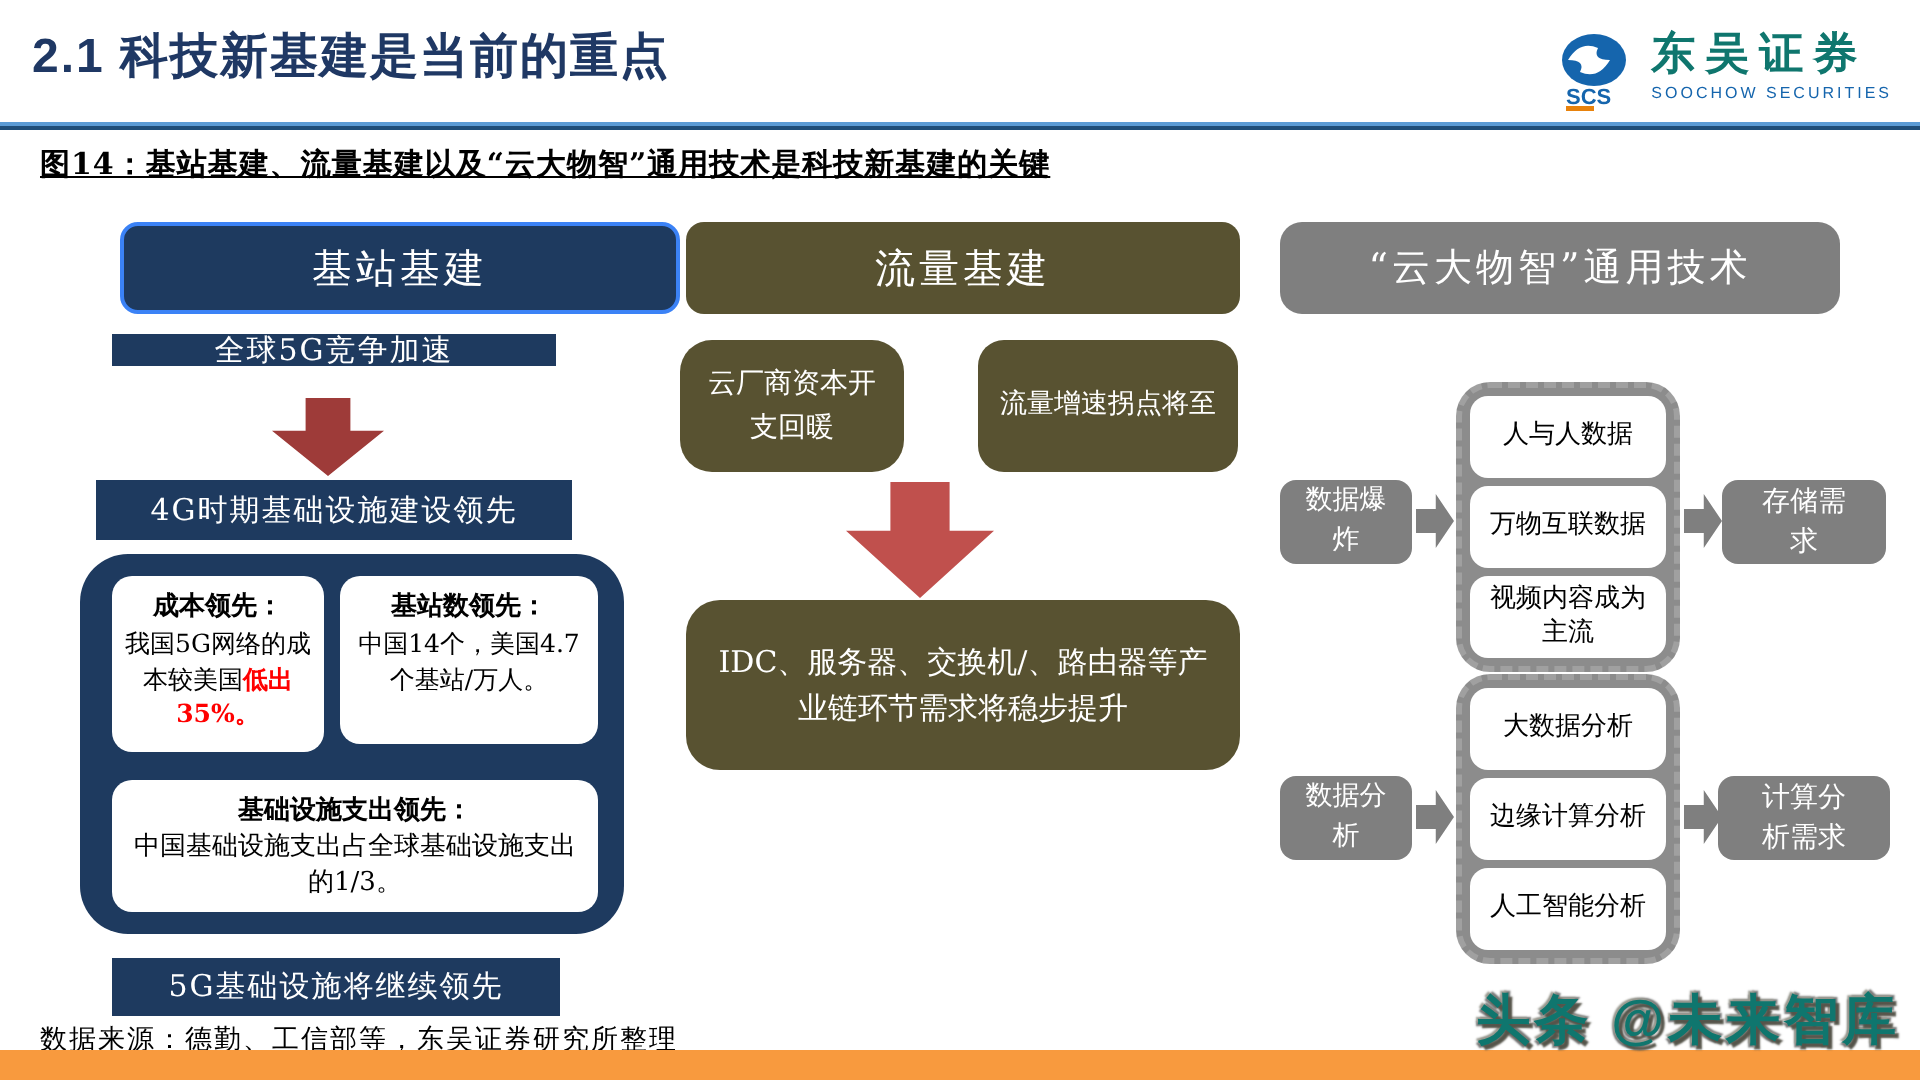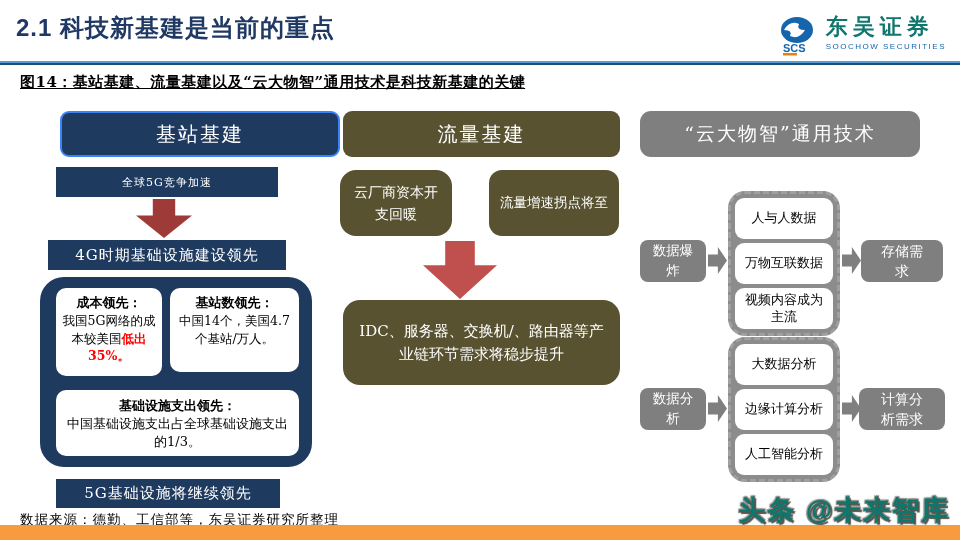--- a/index.html
+++ b/index.html
@@ -21,21 +21,21 @@
 
   
   .hdr{color:#fff;font-size:20px;letter-spacing:2px;}
   .hdr-left{left:38px;top:111px;width:280px;height:46px;background:#1E3A5F;
             border:2px solid #3b82f6;border-radius:9px;margin-left:22px;}
   .hdr-mid{left:343px;top:111px;width:277px;height:46px;background:#585231;border-radius:9px;}
   .hdr-right{left:640px;top:111px;width:280px;height:46px;background:#7F7F7F;border-radius:11px;font-size:19px;}
 
   
   .navy{background:#1E3A5F;color:#fff;}
-  .step1{left:56px;top:167px;width:222px;height:30px;font-size:11px;letter-spacing:1px;}
+  .step1{left:56px;top:167px;width:222px;height:16px;font-size:15px;letter-spacing:1px;}
   .step2{left:48px;top:240px;width:238px;height:30px;font-size:15px;letter-spacing:1px;}
   .big-container{left:40px;top:277px;width:272px;height:190px;background:#1E3A5F;border-radius:24px;}
   .card{background:#fff;border-radius:10px;color:#000;line-height:1.4;font-size:12.5px;text-align:center;}
   .card b{font-size:13px;}
   .card-cost{left:56px;top:288px;width:106px;height:88px;padding:6px 4px;}
   .card-count{left:170px;top:288px;width:129px;height:84px;padding:6px 5px;}
   .card-spend{left:56px;top:390px;width:243px;height:66px;padding:7px 8px;font-size:13px;}
   .red-hl{color:#FF0000;font-weight:bold;}
   .conclusion-left{left:56px;top:479px;width:224px;height:29px;font-size:15px;letter-spacing:1px;}
 

